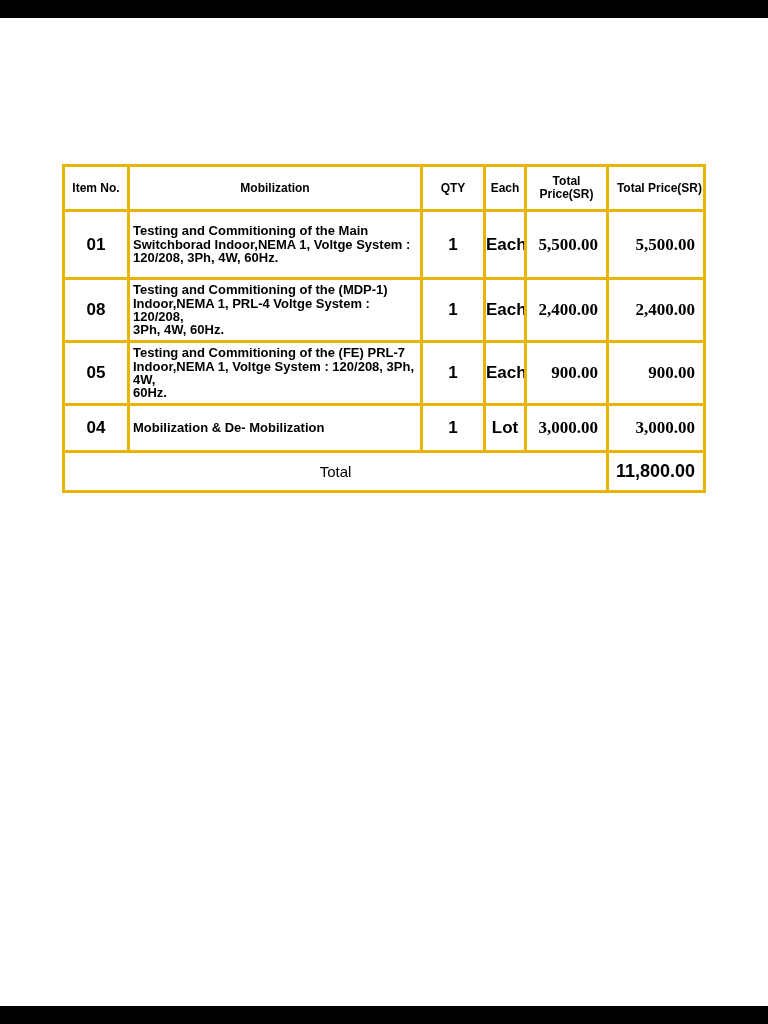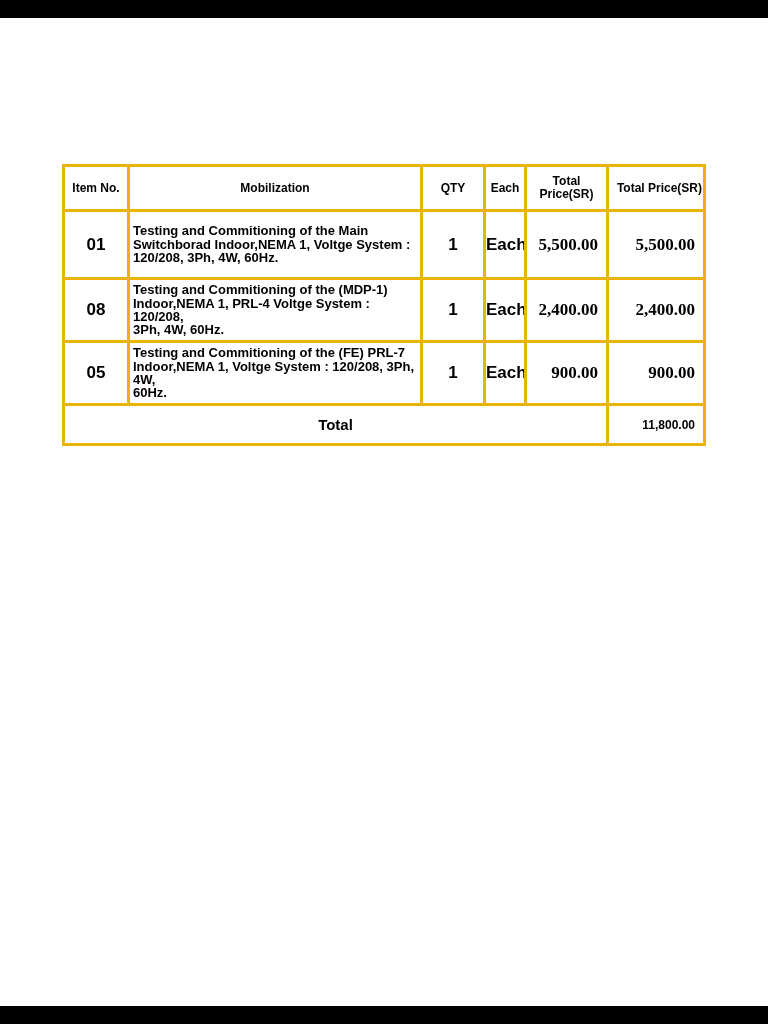--- a/index.html
+++ b/index.html
@@ -83,26 +83,26 @@
     font-family: Liberation Serif, serif;
   }
 
   tfoot td {
     height: 40px;
     border-top: 2px solid #000000;
   }
   tfoot td.total-label {
     text-align: center;
     font-size: 15px;
-    font-weight: 700;
+    font-weight: 400;
   }
   tfoot td.total-value {
     text-align: right;
     padding-right: 8px;
-    font-size: 12px;
+    font-size: 18px;
     font-weight: 700;
   }
 </style>
 </head>
 <body>
 
 <div class="canvas">
 
   <div class="letterbox top"></div>
 
@@ -149,20 +149,28 @@
       <tr class="r3">
         <td class="item-no">05</td>
         <td class="desc">Testing and Commitioning of the (FE) PRL-7
 Indoor,NEMA 1, Voltge System : 120/208, 3Ph, 4W,
 60Hz.</td>
         <td class="qty">1</td>
         <td class="unit">Each</td>
         <td class="money">900.00</td>
         <td class="money">900.00</td>
       </tr>
+      <tr class="r4">
+        <td class="item-no">04</td>
+        <td class="desc">Mobilization &amp; De- Mobilization</td>
+        <td class="qty">1</td>
+        <td class="unit">Lot</td>
+        <td class="money">3,000.00</td>
+        <td class="money">3,000.00</td>
+      </tr>
     </tbody>
     <tfoot>
       <tr>
         <td class="total-label" colspan="5">Total</td>
         <td class="total-value">11,800.00</td>
       </tr>
     </tfoot>
   </table>
 
   <div class="letterbox bottom"></div>

